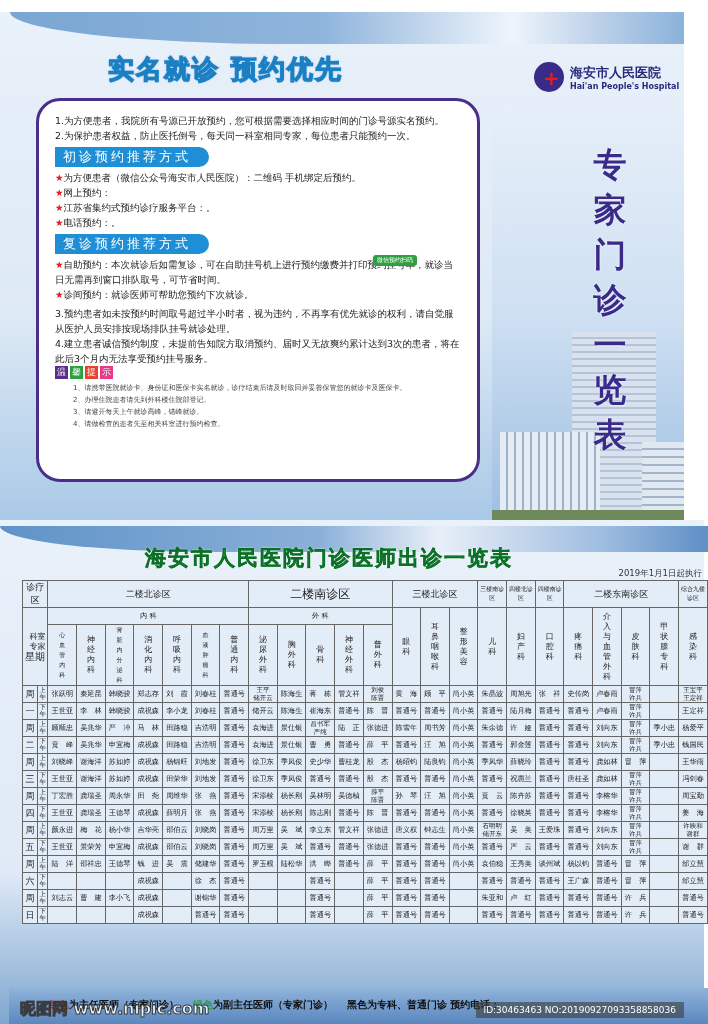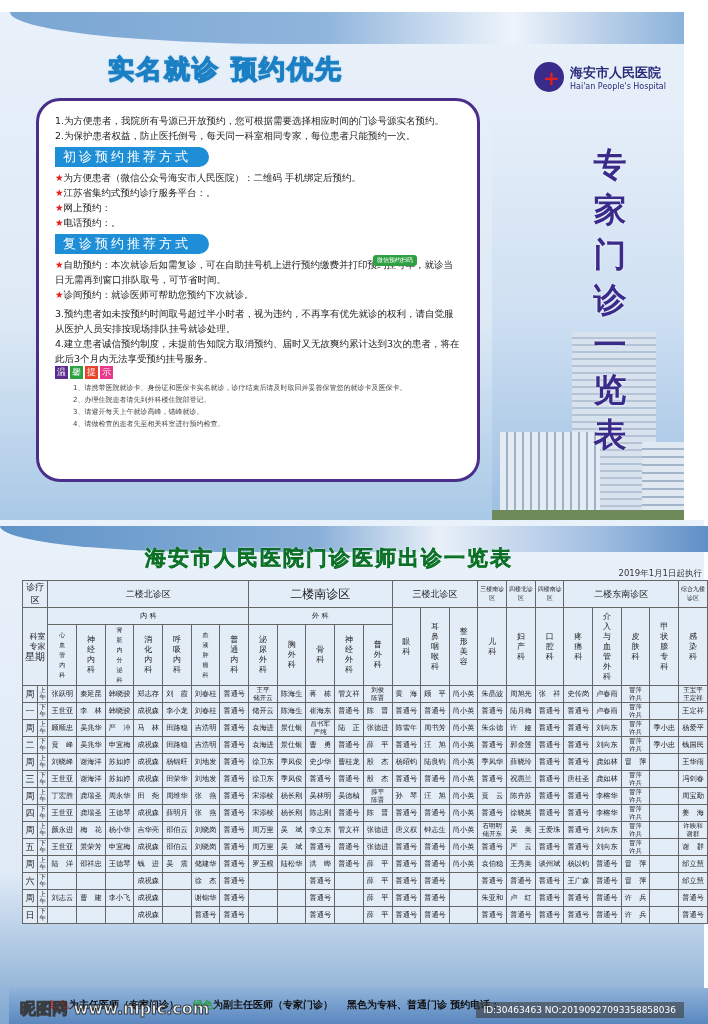--- a/index.html
+++ b/index.html
@@ -4,21 +4,21 @@
 <style>
 *{box-sizing:border-box;margin:0;padding:0}
 body{width:708px;height:1024px;overflow:hidden;font-family:"DejaVu Sans",sans-serif;background:#fff;position:relative}
 .poster-top{position:absolute;left:0;top:12px;width:684px;height:512px;background:linear-gradient(180deg,#e9f1fa 0%,#dde9f5 60%,#a8c8e6 100%);overflow:hidden}
 .top-wave{position:absolute;left:10px;top:0;width:698px;height:32px;background:linear-gradient(90deg,#7aa6d3 0%,#8fb5dc 45%,#eef4fb 72%,#b9cfe8 85%,#7da9d6 100%);border-bottom-left-radius:40% 100%}
 .slogan{position:absolute;left:108px;top:40px;font-size:26px;font-weight:bold;color:#fff;letter-spacing:2px;-webkit-text-stroke:1.2px #1b7fc4;text-shadow:0 0 2px #1b7fc4}
 .logo{position:absolute;left:534px;top:50px;display:flex;align-items:center;gap:6px}
 .logo-mark{width:30px;height:30px;border-radius:50%;background:#3a2a8a;position:relative}
 .logo-mark::after{content:"+";position:absolute;left:9px;top:6px;color:#e02020;font-weight:bold;font-size:20px;line-height:20px}
 .logo-cn{font-size:13px;font-weight:bold;color:#2a2a7a}
-.logo-en{font-size:8px;font-weight:normal;color:#2a2a7a}
+.logo-en{font-size:8px;font-weight:bold;color:#2a2a7a}
 .notice{position:absolute;left:36px;top:86px;width:444px;height:384px;background:#fff;border:3px solid #4a2f8a;border-radius:24px;padding:12px 16px}
 .notice p{font-size:9.5px;line-height:15px;color:#222}
 .pill{display:inline-block;background:#1e8fd6;color:#fff;font-size:13px;padding:1px 18px 1px 8px;border-radius:0 12px 12px 0;letter-spacing:3px;margin:4px 0 3px}
 .star{color:#e02020}
 .qr-tag{position:absolute;right:60px;top:154px;background:#2ea043;color:#fff;font-size:6px;padding:1px 4px;border-radius:3px}
 .welcome{text-align:center;color:#e02020;font-size:12px;font-weight:bold;font-style:italic;margin:8px 0 6px;letter-spacing:2px}
 .tips-title{display:flex;gap:2px;margin-bottom:3px}
 .tips-title span{display:inline-block;width:13px;height:13px;color:#fff;font-size:9px;text-align:center;line-height:13px}
 .tips p{font-size:7px;line-height:12px;color:#444;padding-left:18px}
 .side{position:absolute;left:492px;top:90px;width:216px;height:420px;background:linear-gradient(180deg,#e6eff9 0%,#cfe0f2 50%,#9dbfe2 100%)}
@@ -54,22 +54,22 @@
       <div class="logo-cn">海安市人民医院</div>
       <div class="logo-en">Hai'an People's Hospital</div>
     </div>
   </div>
 
   <div class="notice">
     <p>1.为方便患者，我院所有号源已开放预约，您可根据需要选择相应时间的门诊号源实名预约。</p>
     <p>2.为保护患者权益，防止医托倒号，每天同一科室相同专家，每位患者只能预约一次。</p>
     <div class="pill">初诊预约推荐方式</div>
     <p><span class="star">★</span><span>为方便患者（微信公众号海安市人民医院）：二维码 手机绑定后预约。</span></p>
+    <p><span class="star">★</span><span>网上预约：</span></p>
     <p><span class="star">★</span><span>江苏省集约式预约诊疗服务平台：。</span></p>
-    <p><span class="star">★</span><span>网上预约：</span></p>
     <p><span class="star">★</span><span>电话预约：。</span></p>
     <div class="pill">复诊预约推荐方式</div>
     <span class="qr-tag">微信预约扫码</span>
     <p><span class="star">★</span><span>自助预约：本次就诊后如需复诊，可在自助挂号机上进行预约缴费并打印预约挂号单，就诊当日无需再到窗口排队取号，可节省时间。</span></p>
     <p><span class="star">★</span><span>诊间预约：就诊医师可帮助您预约下次就诊。</span></p>
     <p style="margin-top:4px">3.预约患者如未按预约时间取号超过半小时者，视为违约，不再享有优先就诊的权利，请自觉服从医护人员安排按现场排队挂号就诊处理。</p>
     <p>4.建立患者诚信预约制度，未提前告知院方取消预约、届时又无故爽约累计达到3次的患者，将在此后3个月内无法享受预约挂号服务。</p>
     <div class="tips">
       <div class="tips-title">
         <span style="background:#5b2d8e">温</span>

